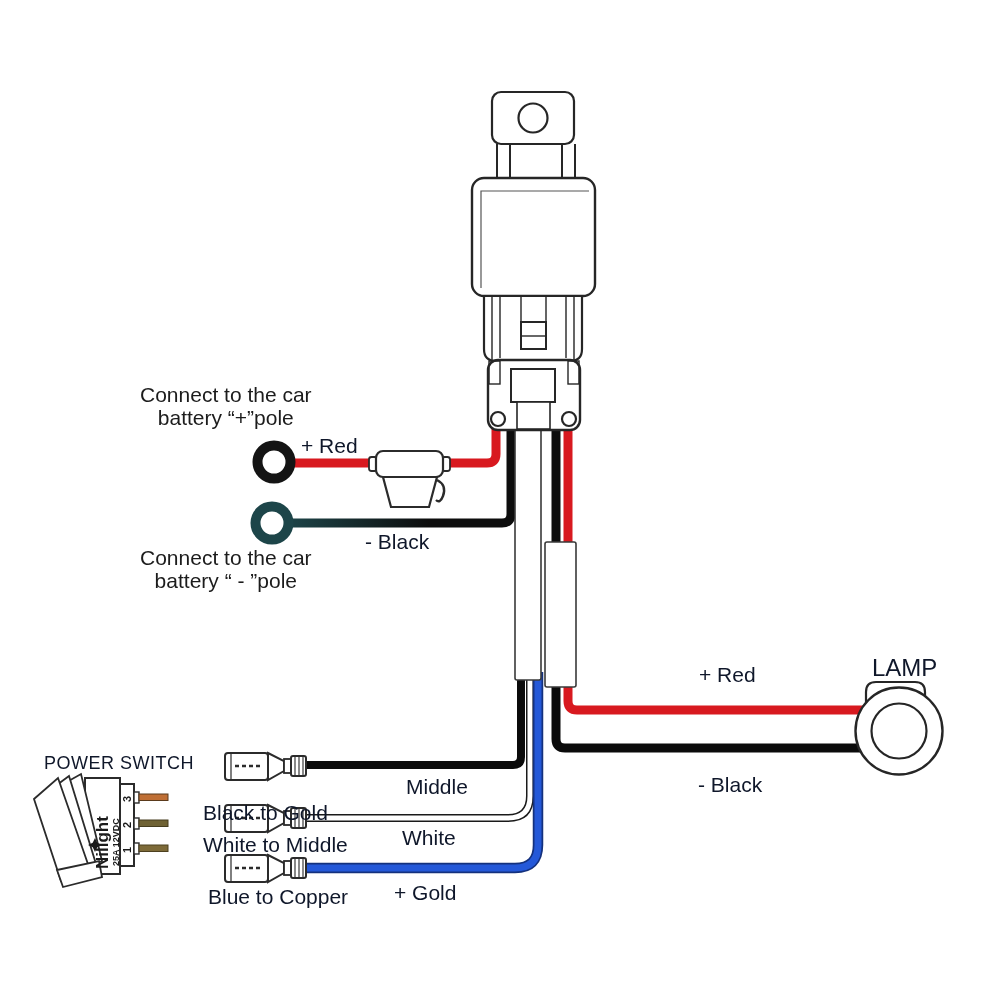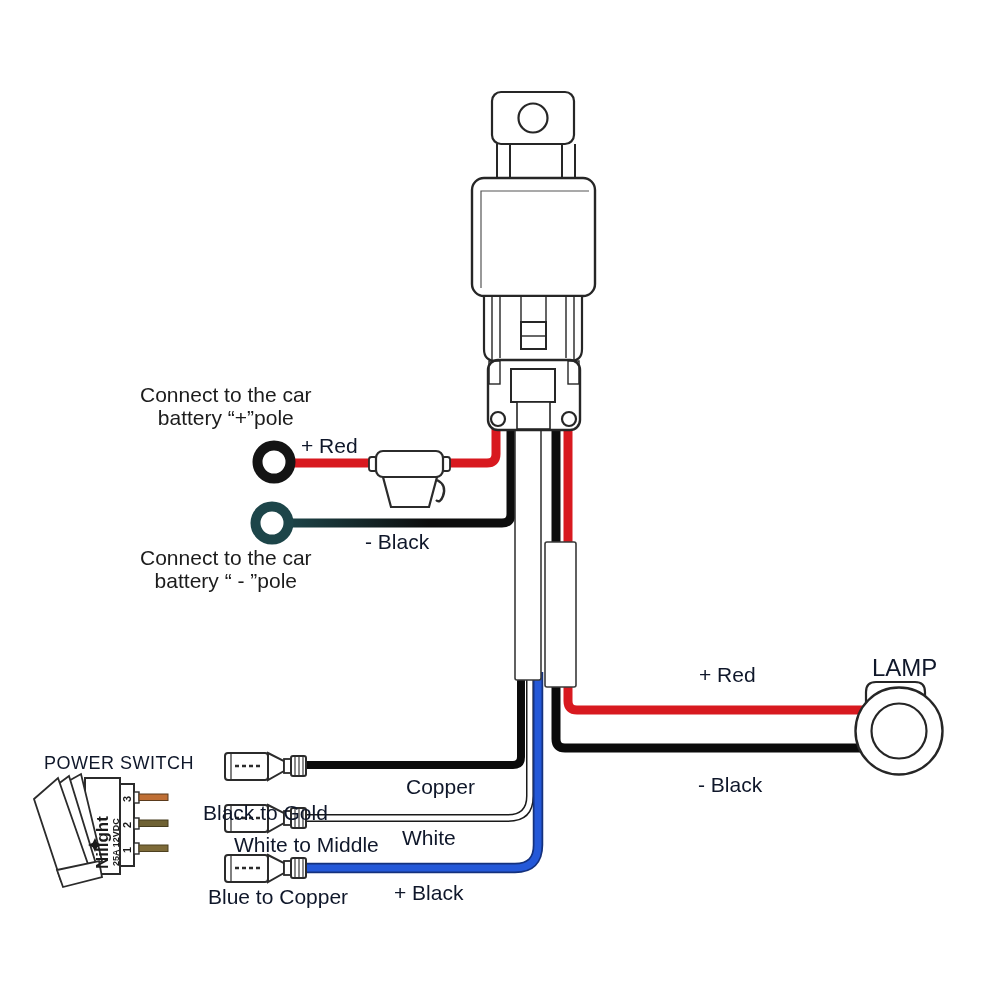--- a/index.html
+++ b/index.html
@@ -144,21 +144,21 @@
 
   <div class="note" style="left:140px;top:546px;"><span>Connect to the car</span><br><span>battery “ - ”pole</span></div>
 
   <div class="lbl" style="left:699px;top:663px;">+ Red</div>
   <div class="lbl" style="left:872px;top:656px;font-size:24px;text-align:right;">LAMP</div>
   <div class="lbl" style="left:698px;top:773px;">- Black</div>
 
   <div class="lbl small" style="left:44px;top:743px;margin-top:9px;">POWER SWITCH</div>
 
   <div class="lbl" style="left:203px;top:783px;margin-top:18px;">Black to Gold</div>
-  <div class="lbl" style="left:406px;top:775px;">Copper</div>
+  <div class="lbl" style="left:406px;top:775px;">Middle</div>
 
-  <div class="lbl" style="left:203px;top:833px;margin-left:31px;">White to Middle</div>
+  <div class="lbl" style="left:203px;top:833px;">White to Middle</div>
   <div class="lbl" style="left:402px;top:826px;text-align:center;">White</div>
 
   <div class="lbl" style="left:208px;top:885px;">Blue to Copper</div>
-  <div class="lbl" style="left:394px;top:881px;">+ Black</div>
+  <div class="lbl" style="left:394px;top:881px;">+ Gold</div>
 
 </div>
 
 </body></html>

